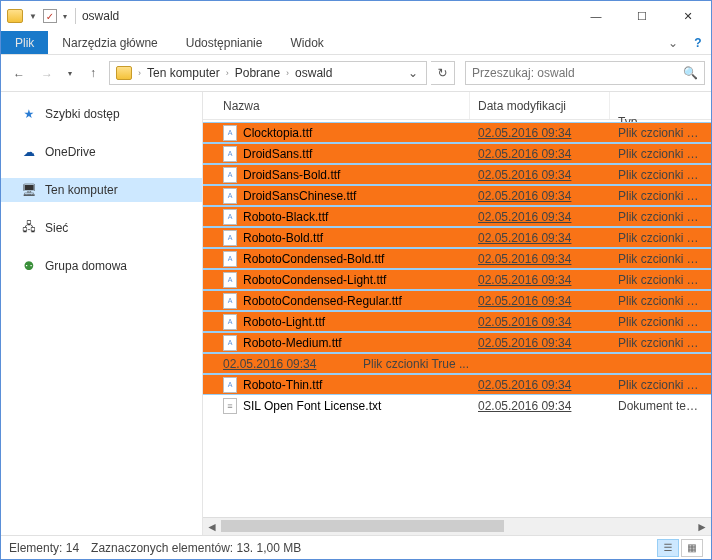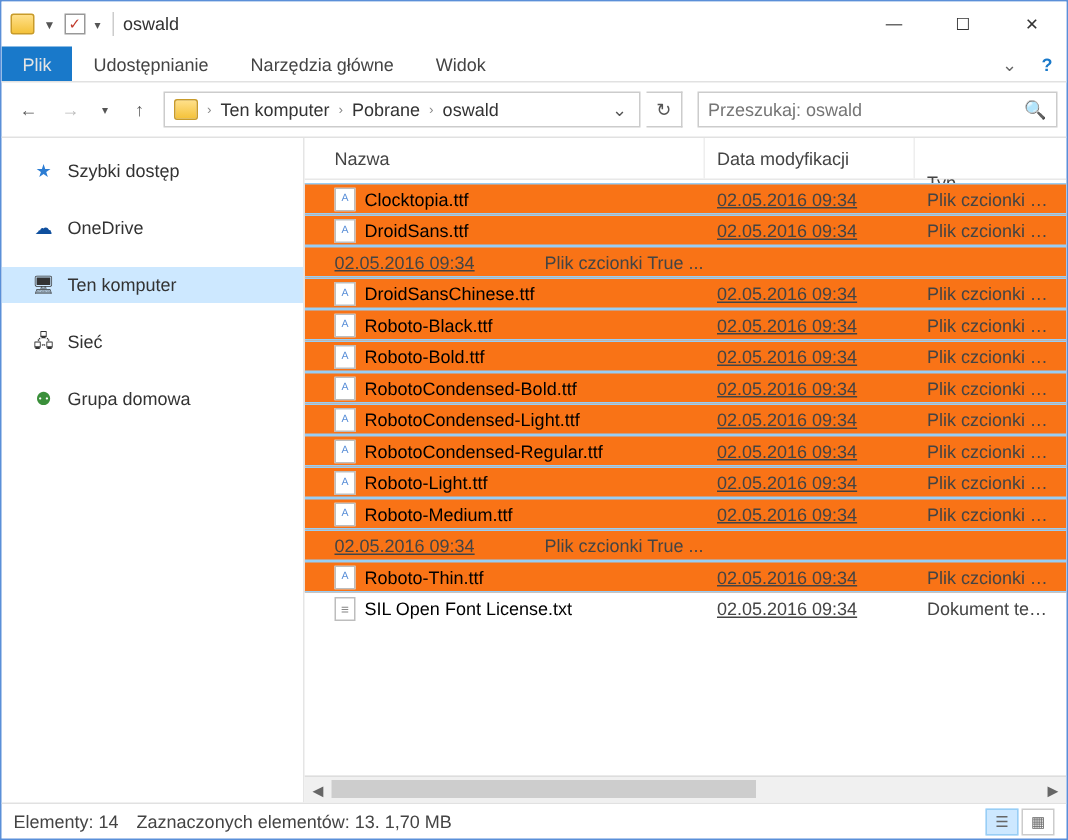--- a/index.html
+++ b/index.html
@@ -97,22 +97,22 @@
   <div class="title">oswald</div>
   <div class="win-controls">
     <div>—</div>
     <div>☐</div>
     <div class="close">✕</div>
   </div>
 </div>
 
 <div class="ribbon">
   <div class="tab file">Plik</div>
+  <div class="tab">Narzędzia główne</div>
   <div class="tab">Udostępnianie</div>
-  <div class="tab">Narzędzia główne</div>
   <div class="tab">Widok</div>
   <div class="spacer"></div>
   <div class="rbtn">⌄</div>
   <div class="help">?</div>
 </div>
 
 <div class="navbar">
   <div class="navbtn">←</div>
   <div class="navbtn dis">→</div>
   <div class="navbtn small">▾</div>
@@ -179,20 +179,24 @@
         </div>
         <div class="row sel">
           <div class="cell name">
             <span class="file-ico">A</span>
             <span>DroidSans.ttf</span>
           </div>
           <div class="cell date">02.05.2016 09:34</div>
           <div class="cell type">Plik czcionki True ...</div>
         </div>
         <div class="row sel">
+          <div class="cell name">
+            <span class="file-ico">A</span>
+            <span>DroidSans-Bold.ttf</span>
+          </div>
           <div class="cell date">02.05.2016 09:34</div>
           <div class="cell type">Plik czcionki True ...</div>
         </div>
         <div class="row sel">
           <div class="cell name">
             <span class="file-ico">A</span>
             <span>DroidSansChinese.ttf</span>
           </div>
           <div class="cell date">02.05.2016 09:34</div>
           <div class="cell type">Plik czcionki True ...</div>
@@ -282,19 +286,19 @@
       <div class="arr">►</div>
     </div>
   </div>
 </div>
 
 <div class="statusbar">
   <span class="seg">
     <span>Elementy:</span> <span>14</span>
   </span>
   <span class="seg">
-    <span>Zaznaczonych elementów:</span> <span>13.</span> <span>1,70 MB</span>
+    <span>Zaznaczonych elementów:</span> <span>13.</span> <span>1,00 MB</span>
   </span>
   <div class="viewbtns">
     <div class="vbtn active">☰</div>
     <div class="vbtn">▦</div>
   </div>
 </div>
 
 </body></html>

